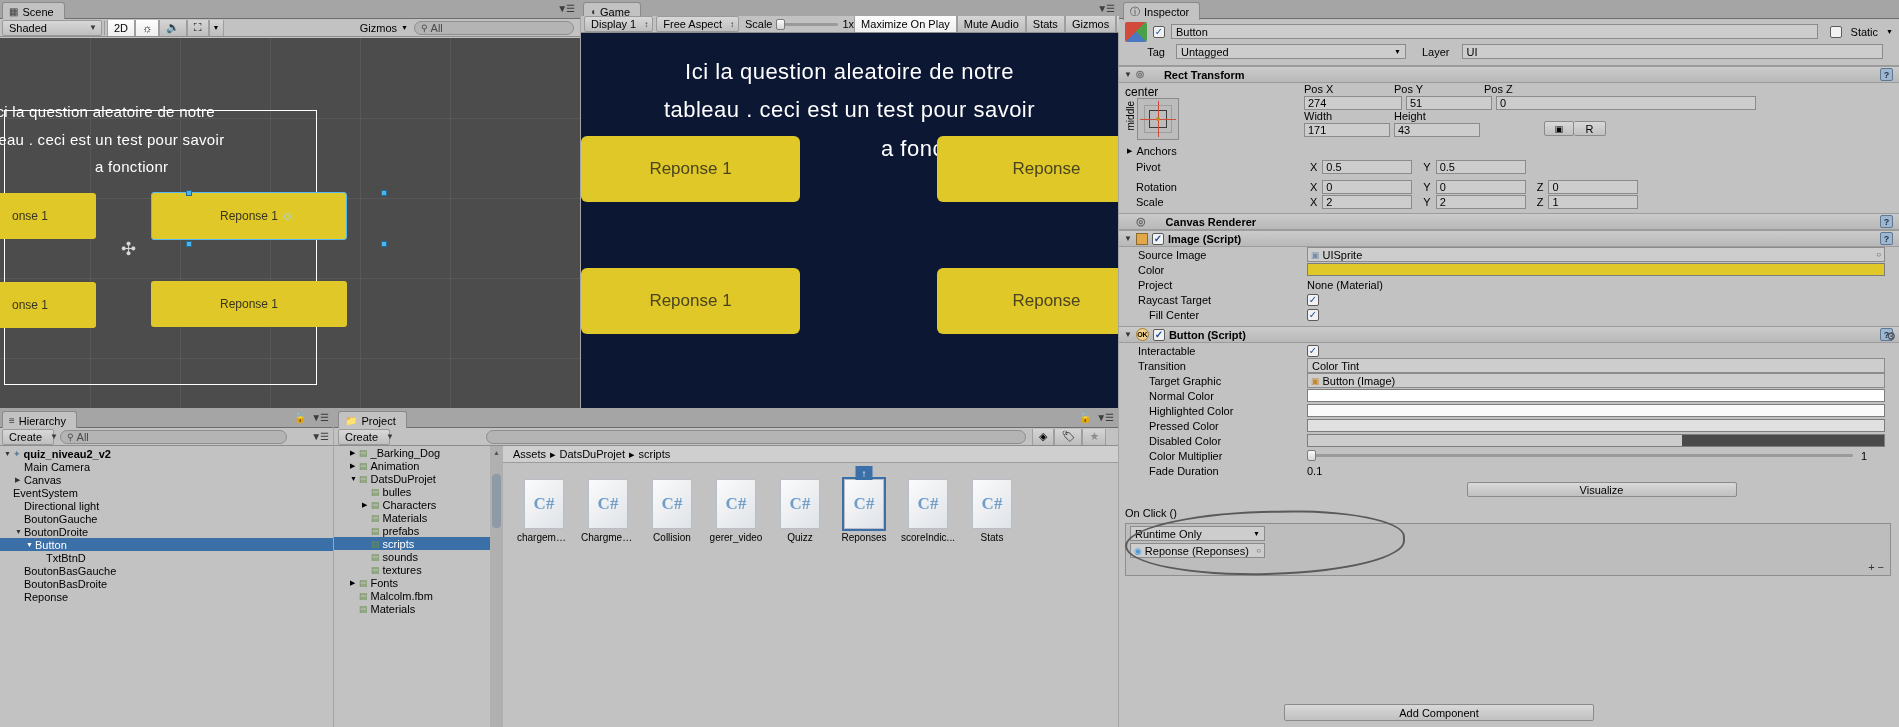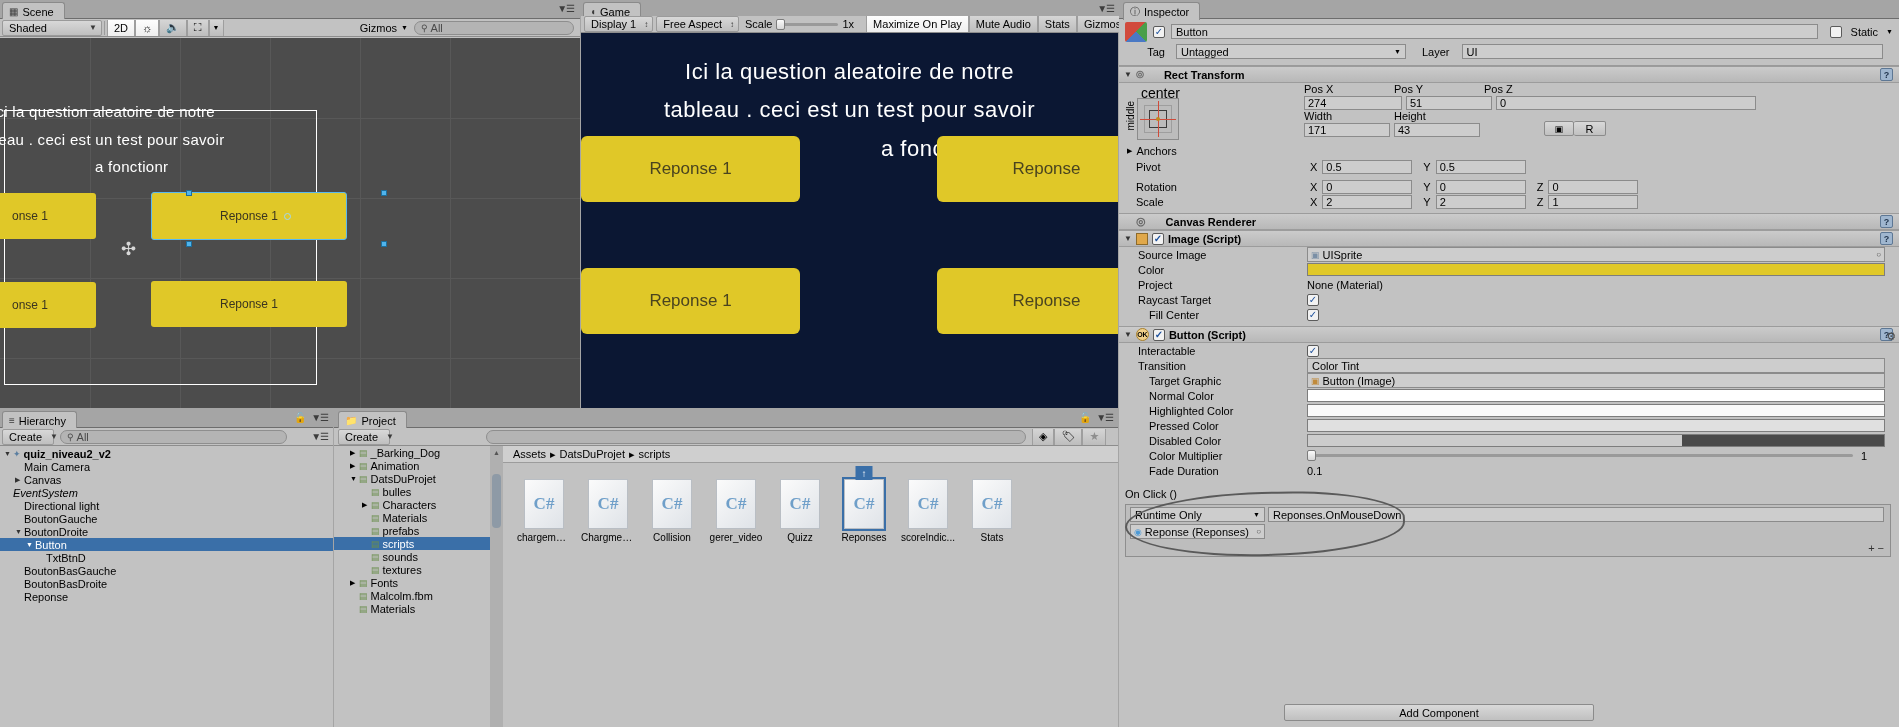--- a/index.html
+++ b/index.html
@@ -359,21 +359,21 @@
         <span>Free Aspect</span>
         <span class="arrow">↕</span>
       </div>
       <div style="display:flex; align-items:center; gap:4px; margin-left:6px;">
         <span>Scale</span>
         <div class="slider-track" style="width:62px;">
           <div class="slider-knob" style="left:0px;"></div>
         </div>
         <span>1x</span>
       </div>
-      <div class="tbtn active" style="margin-left:12px;">
+      <div class="tbtn active" style="margin-left:0;">
         <span>Maximize On Play</span>
       </div>
       <div class="tbtn">
         <span>Mute Audio</span>
       </div>
       <div class="tbtn">
         <span>Stats</span>
       </div>
       <div class="tbtn">
         <span>Gizmos</span>
@@ -424,21 +424,21 @@
           <span style="font-weight: bold;">quiz_niveau2_v2</span>
         </div>
         <div class="hrow" style="padding-left: 15px;">
           <span class="tri"></span>
           <span>Main Camera</span>
         </div>
         <div class="hrow" style="padding-left: 15px;">
           <span class="tri">▶</span>
           <span>Canvas</span>
         </div>
-        <div class="hrow" style=" font-style: italic;">
+        <div class="hrow" style="">
           <span class="tri"></span>
           <span>EventSystem</span>
         </div>
         <div class="hrow" style="padding-left: 15px;">
           <span class="tri"></span>
           <span>Directional light</span>
         </div>
         <div class="hrow" style="padding-left: 15px;">
           <span class="tri"></span>
           <span>BoutonGauche</span>
@@ -651,21 +651,21 @@
     </div>
 
     <div class="comp-head">
       <span class="foldtri">▼</span>
       <span style="color:#6e6e6e; font-size:10px;">⦾</span>
       <span style="margin-left:16px;">Rect Transform</span>
       <span class="helpico">?</span>
     </div>
 
     <div style="position:relative; height:76px;">
-      <div style="position:absolute; left:22px; top:2px; font-size:14px;">center</div>
+      <div style="position:absolute; left:6px; top:2px; font-size:12px;">center</div>
       <div style="position:absolute; left:6px; top:18px; font-size:10px; writing-mode:vertical-rl; transform:rotate(180deg);">middle</div>
       <div style="position:absolute; left:18px; top:15px; width:42px; height:42px; background:#bcbcbc; border:1px solid #8b8b8b;">
         <div style="position:absolute; left:6px; top:6px; right:6px; bottom:6px; border:1px solid #9e9e9e;"></div>
         <div style="position:absolute; left:11px; top:11px; right:11px; bottom:11px; border:1px solid #3b3b3b;"></div>
         <div style="position:absolute; left:50%; top:2px; bottom:2px; width:1px; background:#cf4b3a;"></div>
         <div style="position:absolute; top:50%; left:2px; right:2px; height:1px; background:#cf4b3a;"></div>
         <div style="position:absolute; left:18px; top:18px; width:4px; height:4px; border-radius:50%; background:#c08a1e;"></div>
       </div>
 
       <div style="position:absolute; left:185px; top:0px; display:flex; gap:4px; font-size:11px;">
@@ -846,32 +846,34 @@
       <div class="slider-track" style="margin-right:8px;">
         <div class="slider-knob" style="left:0;"></div>
       </div>
       <span style="width:24px; margin-right:14px;">1</span>
     </div>
     <div class="insp-row">
       <span class="lbl ind2">Fade Duration</span>
       <span>0.1</span>
     </div>
 
+    <div style="display:flex; justify-content:center; margin-top:4px;">
+      <div class="btnwide" style="width:270px; margin-left:185px;">
+        <span>Visualize</span>
+      </div>
+    </div>
 
     <div style="position:relative; margin-top:8px;">
       <div class="onclick-title">On Click ()</div>
       <div class="onclick-box">
         <div class="onclick-entry">
           <div class="txtfield" style="width:135px;">
             <span>Runtime Only</span>
             <span style="margin-left:auto; font-size:7px;">▼</span>
           </div>
-          <div class="txtfield" style="flex:1; margin-right:2px;">
-            <span>Reponses.OnMouseDown</span>
-          </div>
         </div>
         <div class="onclick-entry" style="padding-top:0;">
           <div class="objfield" style="width:135px;">
             <span class="prefab-ico">◉</span>
             <span>Reponse (Reponses)</span>
             <span class="pick">○</span>
           </div>
         </div>
         <div class="plusminus">
           <span>+</span>

